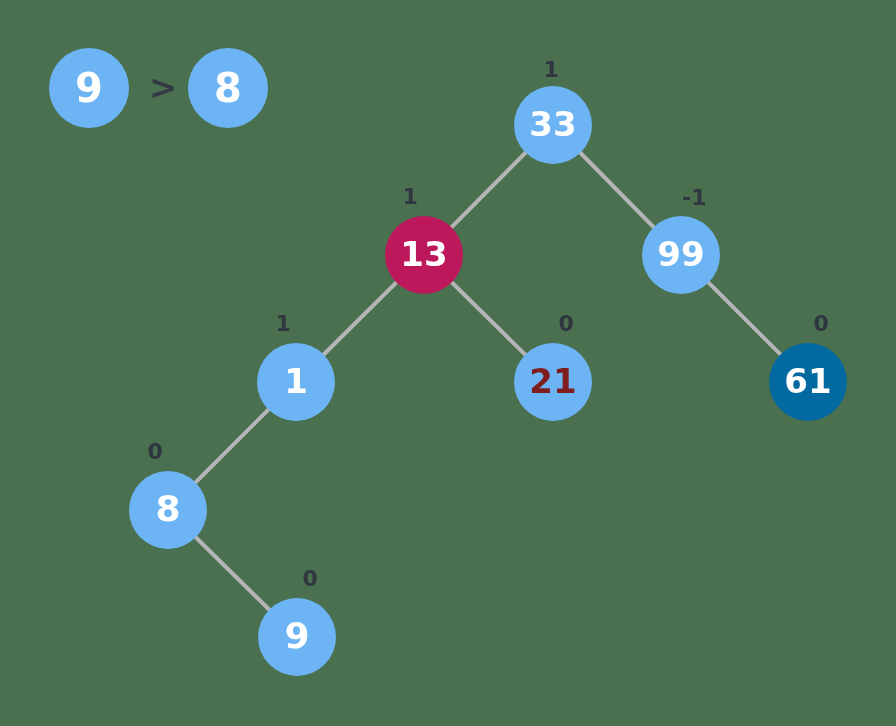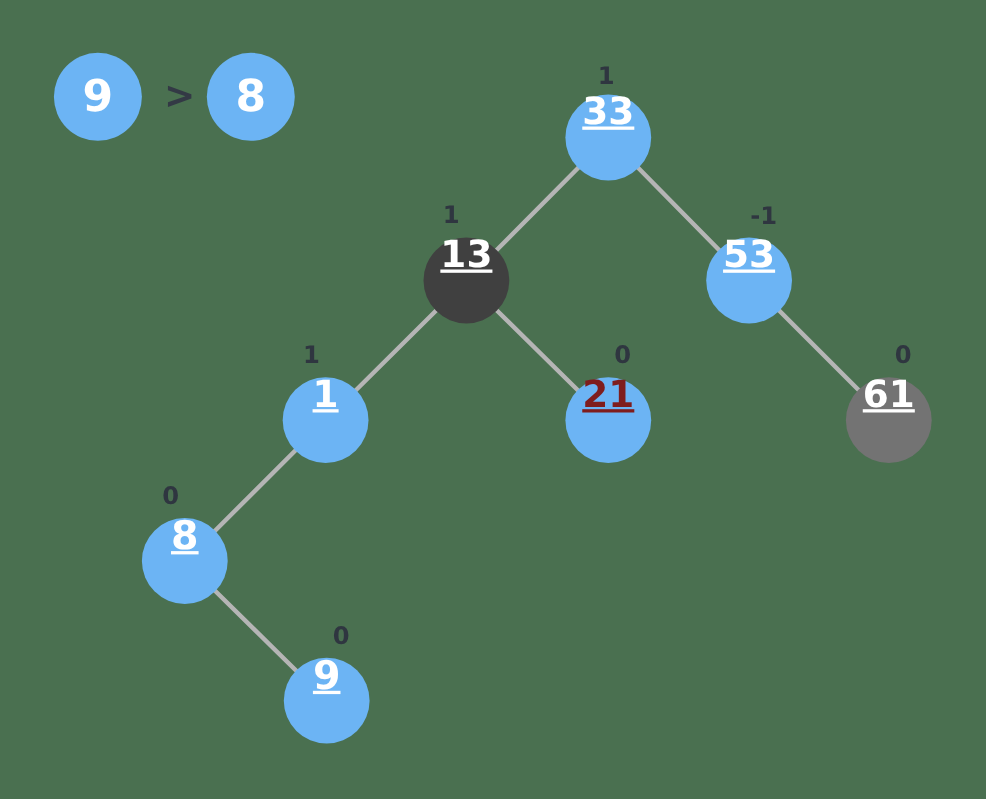--- a/index.html
+++ b/index.html
@@ -25,27 +25,26 @@
     top: 0;
     width: 896px;
     height: 726px;
   }
   .node {
     position: absolute;
     border-radius: 50%;
     background: #6cb4f4;
     color: #ffffff;
     display: flex;
-    align-items: flex-start;
+    align-items: center;
     justify-content: center;
     font-weight: bold;
     line-height: 1;
     box-sizing: border-box;
     user-select: none;
-    text-decoration: underline;
   }
   .node-value {
     display: block;
     transform: translateY(-1px);
   }
   .balance {
     position: absolute;
     color: #2f3640;
     font-weight: bold;
     font-size: 22px;
@@ -96,37 +95,37 @@
   <div class="cmp-op" id="cmp-op" style="left: 149px; top: 70px; color: rgb(51, 57, 69);">&gt;</div>
   <div class="cmp-node" id="cmp-right" style="left: 188px; top: 48px; width: 80px; height: 80px; background: rgb(108, 180, 244);">
     <span>8</span>
   </div>
 
   <div id="node-layer">
       <div class="node" style="left: 514px; top: 86px; width: 78px; height: 78px; font-size: 34px; background: rgb(108, 180, 244); color: rgb(255, 255, 255);">
         <span class="node-value">33</span>
       </div>
       <div class="balance" style="color: rgb(47, 54, 64); left: 543.5px; top: 59px;">1</div>
-      <div class="node" style="left: 385px; top: 216px; width: 78px; height: 78px; font-size: 34px; background: #404040; color: rgb(255, 255, 255);">
+      <div class="node" style="left: 385px; top: 216px; width: 78px; height: 78px; font-size: 34px; background: #be185d; color: rgb(255, 255, 255);">
         <span class="node-value">13</span>
       </div>
       <div class="balance" style="color: rgb(47, 54, 64); left: 402.5px; top: 186px;">1</div>
       <div class="node" style="left: 642px; top: 216px; width: 78px; height: 78px; font-size: 34px; background: rgb(108, 180, 244); color: rgb(255, 255, 255);">
-        <span class="node-value">53</span>
+        <span class="node-value">99</span>
       </div>
       <div class="balance" style="color: rgb(47, 54, 64); left: 682px; top: 187px;">-1</div>
       <div class="node" style="left: 257px; top: 343px; width: 78px; height: 78px; font-size: 34px; background: rgb(108, 180, 244); color: rgb(255, 255, 255);">
         <span class="node-value">1</span>
       </div>
       <div class="balance" style="color: rgb(47, 54, 64); left: 275.5px; top: 313px;">1</div>
       <div class="node" style="left: 514px; top: 343px; width: 78px; height: 78px; font-size: 34px; background: rgb(108, 180, 244); color: #7f1d1d;">
         <span class="node-value">21</span>
       </div>
       <div class="balance" style="color: rgb(47, 54, 64); left: 558.5px; top: 313px;">0</div>
-      <div class="node" style="left: 769px; top: 343px; width: 78px; height: 78px; font-size: 34px; background: #737373; color: rgb(255, 255, 255);">
+      <div class="node" style="left: 769px; top: 343px; width: 78px; height: 78px; font-size: 34px; background: #0369a1; color: rgb(255, 255, 255);">
         <span class="node-value">61</span>
       </div>
       <div class="balance" style="color: rgb(47, 54, 64); left: 813.5px; top: 313px;">0</div>
       <div class="node" style="left: 129px; top: 471px; width: 78px; height: 78px; font-size: 36px; background: rgb(108, 180, 244); color: rgb(255, 255, 255);">
         <span class="node-value">8</span>
       </div>
       <div class="balance" style="color: rgb(47, 54, 64); left: 147.5px; top: 441px;">0</div>
       <div class="node" style="left: 258px; top: 598px; width: 78px; height: 78px; font-size: 36px; background: rgb(108, 180, 244); color: rgb(255, 255, 255);">
         <span class="node-value">9</span>
       </div>

